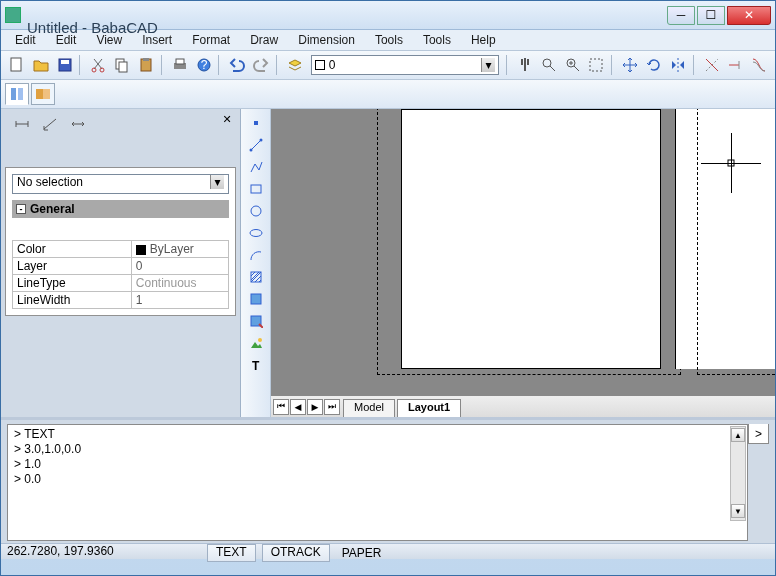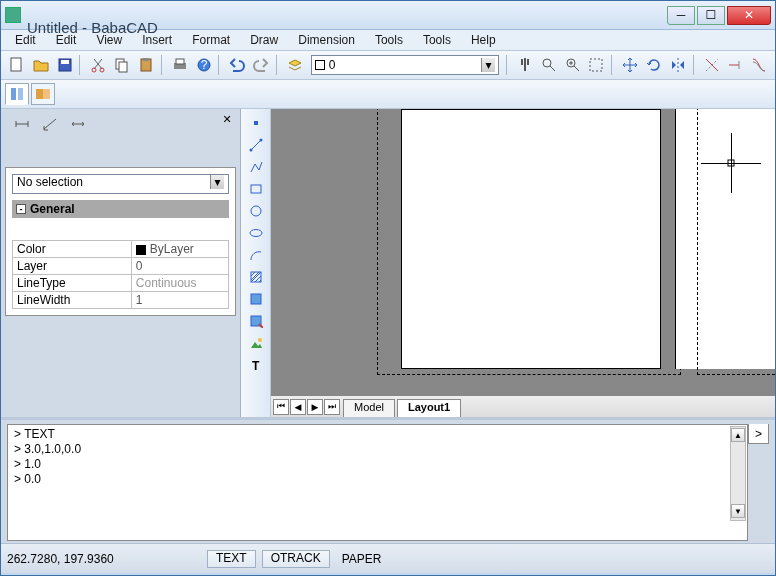--- a/index.html
+++ b/index.html
@@ -69,21 +69,21 @@
 .ctab { height:18px; padding: 1px 10px; border:1px solid #888; background:#f4f4f4; margin-left:2px; font-size:11px; border-bottom:none; position:relative; top:1px;}
 .ctab.active { background:#fff; font-weight:bold; }
 
 
 .cmd-area { height: 126px; background: #d0dae6; border-top: 3px solid #bcc9da; padding: 4px 6px 2px 6px; display:flex; flex-direction:row;}
 .cmd-log { flex:1; background:#fff; border:1px solid #8a8a8a; padding: 2px 6px; overflow:auto; line-height:15px;}
 .cmd-log div { white-space: pre; }
 .cmd-input-row { height: 20px; background:#fff; border:1px solid #8a8a8a; border-top:none; display:flex; align-items:center; padding:0 6px;}
 
 
-.statusbar { height: 30px; background: linear-gradient(#e8eef6,#d2dce8); border-top:1px solid #b0c0d4; display:flex; align-items:center; padding: 0 6px;}
+.statusbar { height: 16px; background: linear-gradient(#e8eef6,#d2dce8); border-top:1px solid #b0c0d4; display:flex; padding: 0 6px;}
 .statusbar .coords { width: 200px; }
 .statusbar .sbtn { height:18px; padding:0 8px; border:1px solid #a0b0c4; background:linear-gradient(#f4f8fc,#e0e8f2); margin-right:6px;}
 .right-sb { flex:1; display:flex; }
 .scrollbar-v { position:absolute; right:2px; top:2px; bottom:20px; width:16px; background:#e8e8e8; border:1px solid #bbb;}
 .scroll-arrow { width:14px; height:14px; background:linear-gradient(#fefefe,#ddd); border:1px solid #aaa; font-size:8px; display:flex; align-items:center; justify-content:center; margin:1px auto;}
 
 svg { display:block; }
 </style>
 </head>
 <body>

